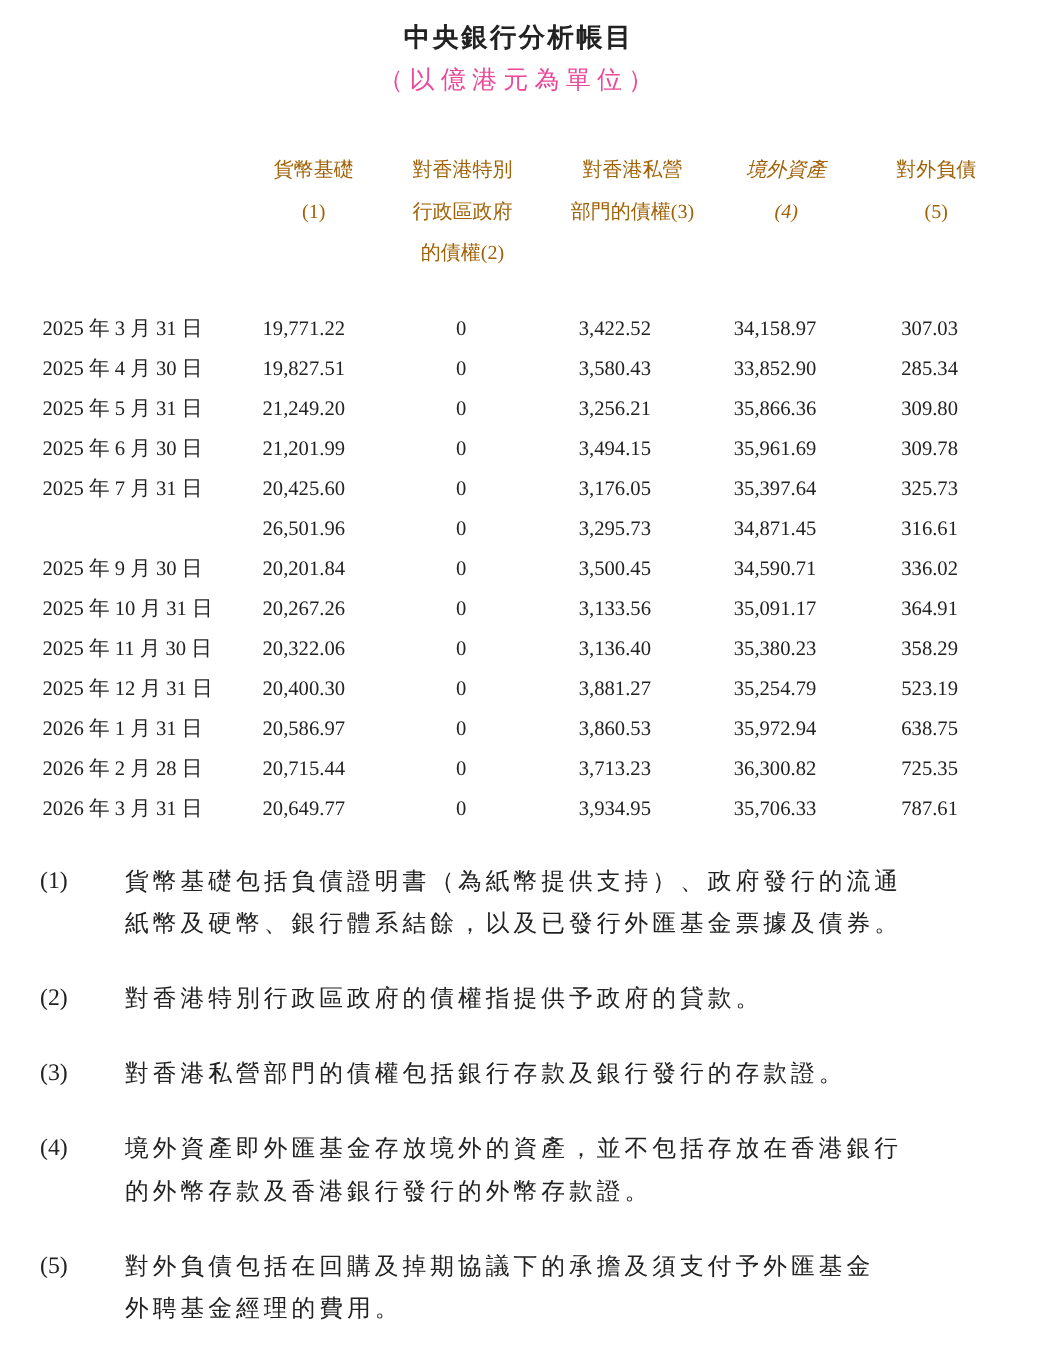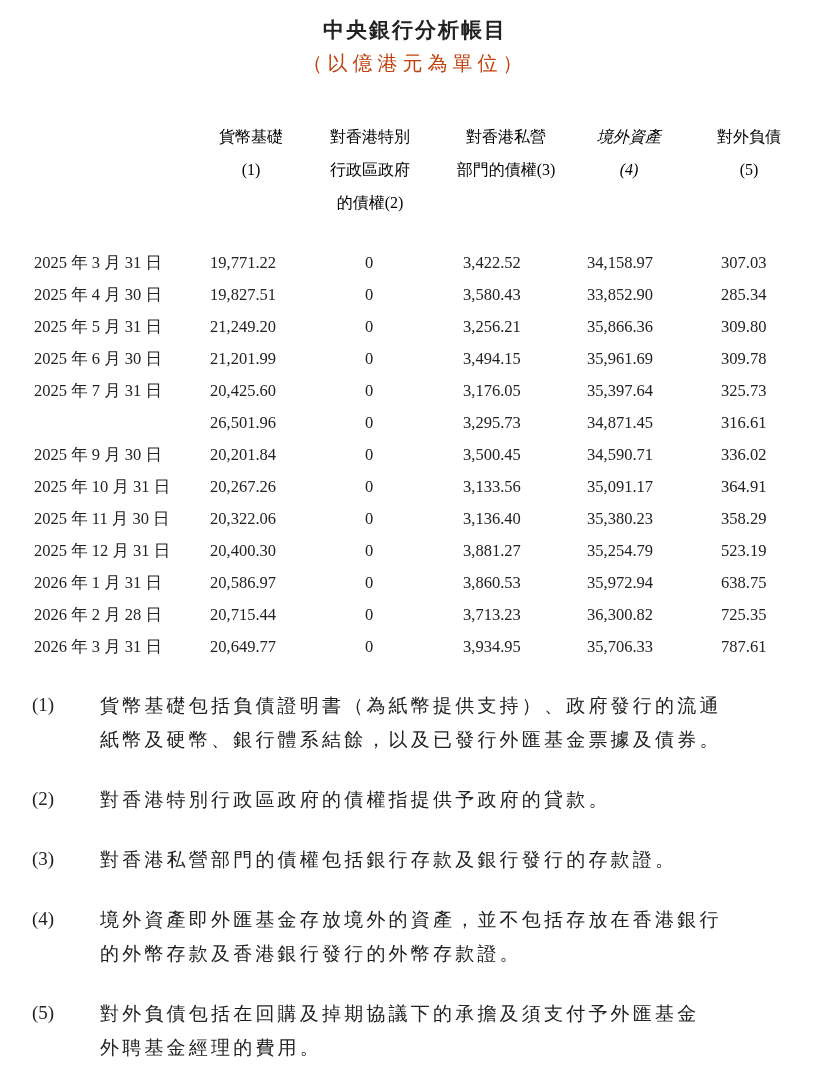--- a/index.html
+++ b/index.html
@@ -3,23 +3,23 @@
 <meta charset="utf-8">
 <style>
   html, body { margin: 0; padding: 0; background: #ffffff; }
   body {
     width: 830px; height: 1080px; overflow: hidden; position: relative;
     color: #1a1a1a;
     font-family: "Liberation Serif", "DejaVu Serif", serif;
   }
   .title-block { position: absolute; left: 0; top: 14px; width: 830px; text-align: center; }
   .title { font-family: "DejaVu Sans", "Liberation Sans", sans-serif; font-size: 21px; font-weight: bold; letter-spacing: 2px; color: #222; line-height: 32px; }
-  .subtitle { font-family: "DejaVu Sans", "Liberation Sans", sans-serif; font-size: 20px; letter-spacing: 5px; color: #c2410c; line-height: 30px; margin-top: 2px; }
-
-  .hdr { position: absolute; top: 120px; text-align: center; font-size: 16px; line-height: 33px; color: #000000; }
+  .subtitle { font-family: "DejaVu Sans", "Liberation Sans", sans-serif; font-size: 20px; letter-spacing: 5px; color: #ec4899; line-height: 30px; margin-top: 2px; }
+
+  .hdr { position: absolute; top: 120px; text-align: center; font-size: 16px; line-height: 33px; color: #a16207; }
   .hdr span { display: block; white-space: nowrap; }
 
   .rows { position: absolute; top: 247px; left: 0; width: 716px; }
   .row { position: relative; height: 32px; font-size: 16.5px; line-height: 32px; color: #222; }
   .row .c { position: absolute; top: 0; white-space: nowrap; }
   .c-date { left: 34px; }
   .c-mb { left: 210px; }
   .c-gov { left: 362px; width: 14px; text-align: center; }
   .c-priv { left: 463px; }
   .c-fa { left: 587px; }

